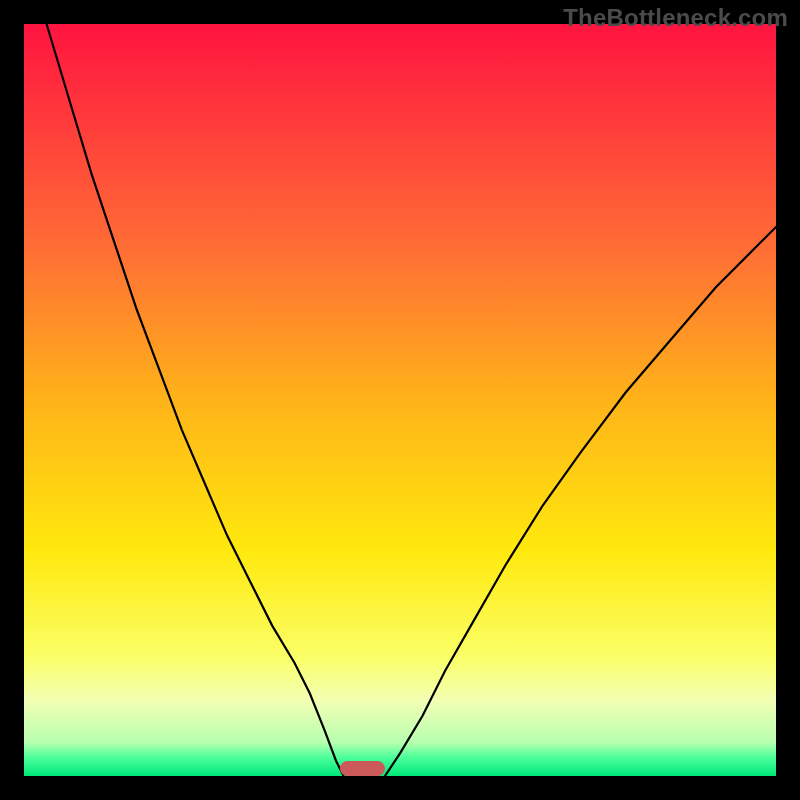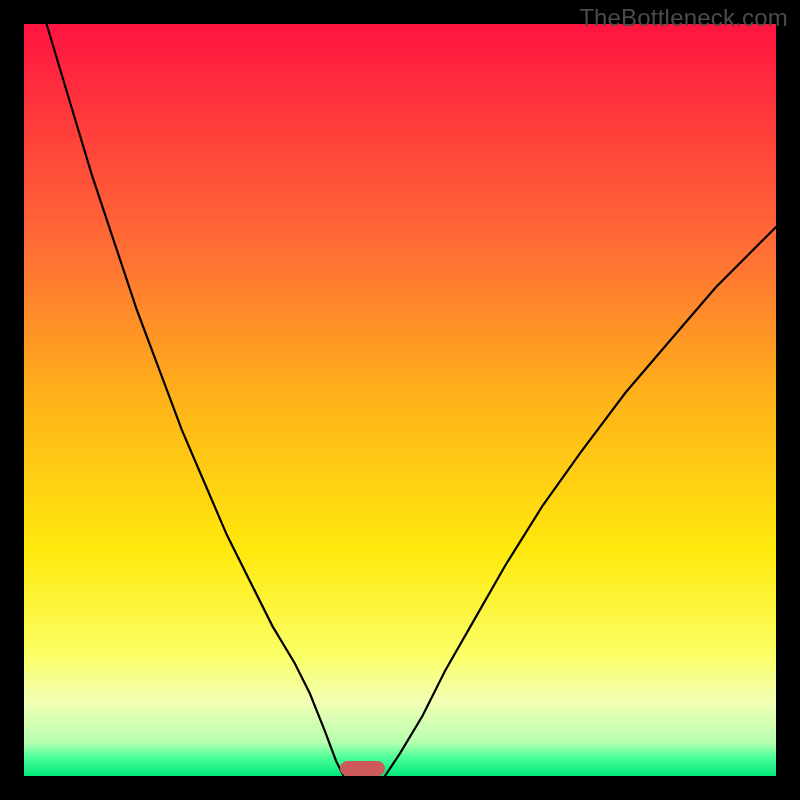--- a/index.html
+++ b/index.html
@@ -15,21 +15,21 @@
     position: relative;
     width: 800px;
     height: 800px;
     background: #000;
   }
   .watermark {
     position: absolute;
     top: 4px;
     right: 12px;
     font-size: 24px;
-    font-weight: 400;
+    font-weight: 700;
     color: #4b4b4b;
     letter-spacing: 0.2px;
     z-index: 4;
   }
   .plot {
     position: absolute;
     left: 24px;
     top: 24px;
     width: 752px;
     height: 752px;

